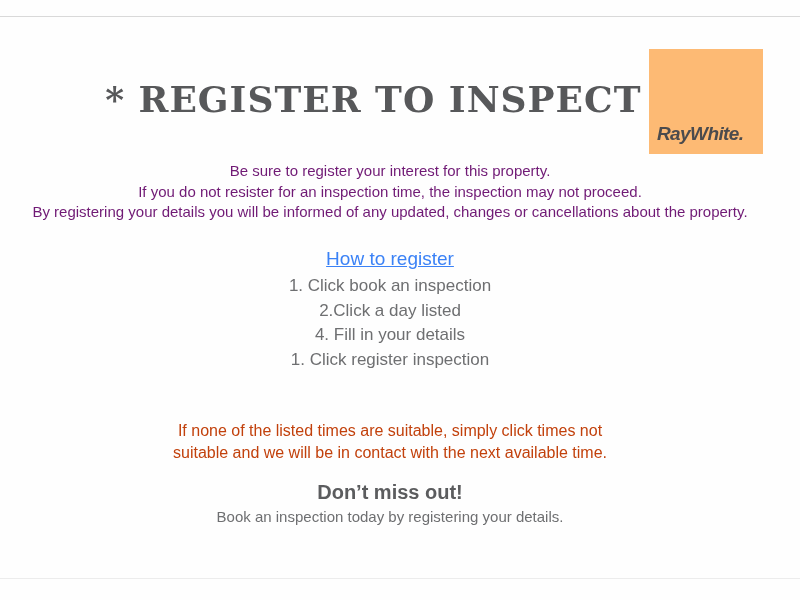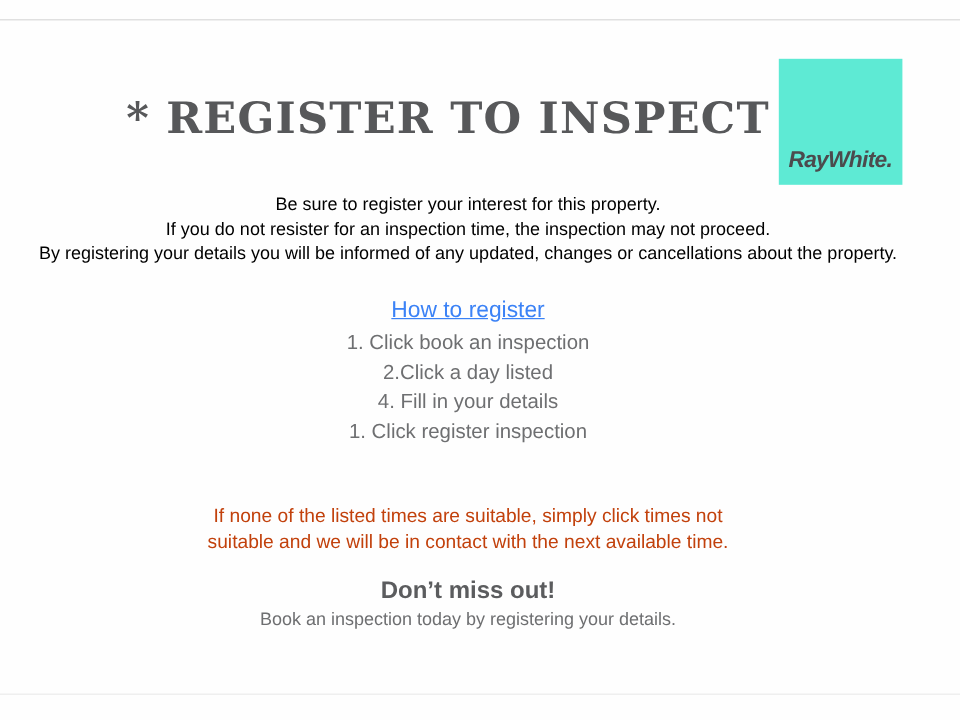--- a/index.html
+++ b/index.html
@@ -23,22 +23,22 @@
   }
   .bottom-divider {
     position: absolute;
     left: 0; top: 578px;
     width: 800px; height: 1px;
     background: #ececec;
   }
   .logo {
     position: absolute;
     left: 649px; top: 49px;
-    width: 103px; height: 105px;
-    background: #5eead4;
+    width: 114px; height: 105px;
+    background: #fdba74;
   }
   .logo-wordmark {
     position: absolute;
     left: 8px; bottom: 9px;
     font-family: "Liberation Sans", sans-serif;
     font-style: italic;
     font-weight: bold;
     font-size: 19px;
     letter-spacing: -0.6px;
     color: #4b4b4d;
@@ -61,21 +61,21 @@
     letter-spacing: 1px;
     color: #57585a;
     white-space: nowrap;
   }
   .intro {
     position: absolute;
     left: 0; top: 161px;
     width: 780px;
     font-size: 15px;
     line-height: 20.5px;
-    color: #000000;
+    color: #701a75;
   }
   .howto-heading {
     position: absolute;
     left: 0; top: 248px;
     width: 780px;
     font-size: 19px;
     font-weight: normal;
     text-decoration: underline;
     color: #3b82f6;
   }

